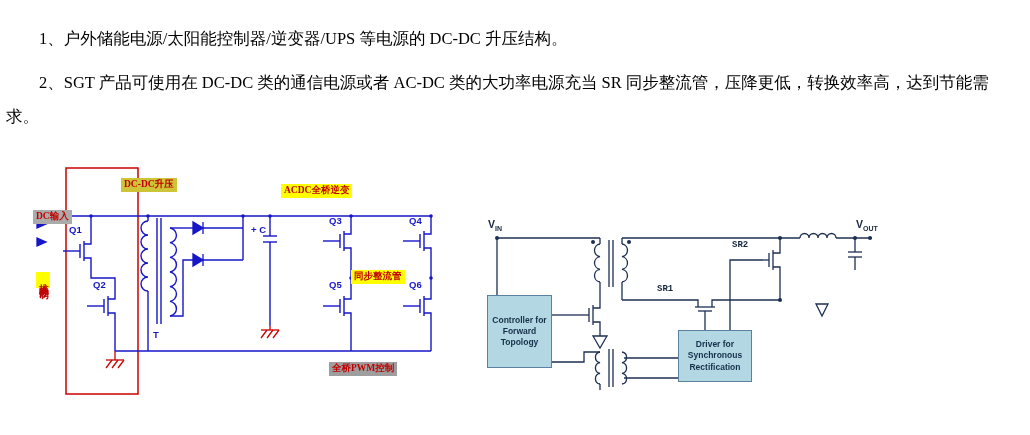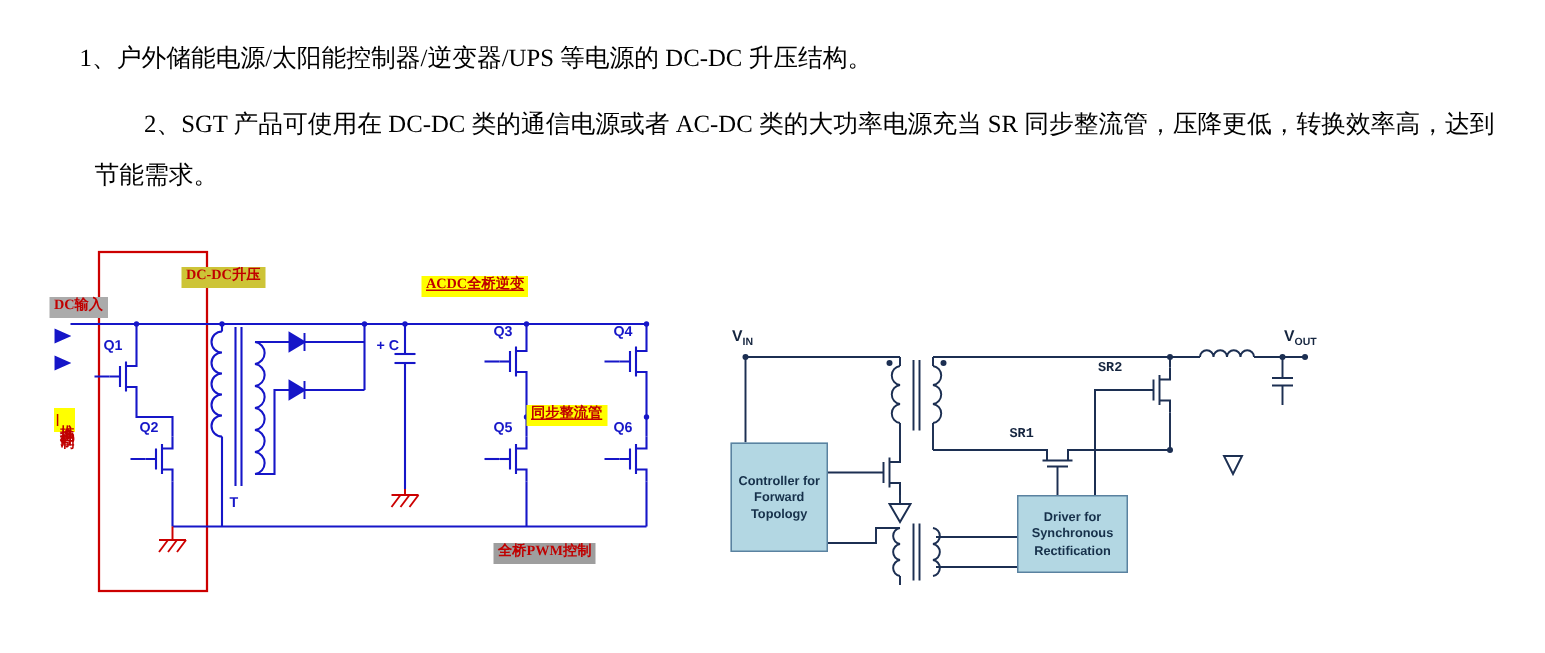--- a/index.html
+++ b/index.html
@@ -4,37 +4,37 @@
 <style>
   * { margin:0; padding:0; box-sizing:border-box; }
   html,body { background:#fff; }
   body {
     width:1030px; height:435px; overflow:hidden;
     font-family:"Liberation Serif", serif;
   }
   .page { position:relative; width:1030px; height:435px; background:#ffffff; }
 
   
-  .text-block { position:absolute; left:20px; top:22px; width:992px; color:#000; font-size:16.5px; line-height:34px; }
+  .text-block { position:absolute; left:6px; top:22px; width:992px; color:#000; font-size:16.5px; line-height:34px; }
   .text-block p { text-indent:2em; }
-  .text-block p + p { margin-top:10px;margin-left:43px; }
+  .text-block p + p { margin-top:10px; }
 
   
   .diagram { position:absolute; }
   #left-diagram  { left:33px;  top:166px; width:412px; height:232px; }
   #right-diagram { left:480px; top:212px; width:545px; height:190px; }
   .diagram svg { position:absolute; left:0; top:0; }
 
   
   .dlabel {
     position:absolute; font-family:"Liberation Serif", serif;
     font-size:9.5px; font-weight:bold; color:#c00000;
     padding:1px 3px; white-space:nowrap; line-height:1.25; z-index:3;
   }
-  .bg-yellow { background:#ffff00;text-decoration:underline; }
+  .bg-yellow { background:#ffff00; }
   .bg-gray   { background:#ababab; }
   .bg-gray2  { background:#9e9e9e;margin-left:46px; }
   .bg-olive  { background:#cdc437; }
   .vertical  { writing-mode:vertical-rl; text-orientation:upright; letter-spacing:2px; padding:4px 1px; }
 
   
   .box {
     position:absolute; background:#b3d7e3; border:1px solid #5a82a0;
     display:flex; align-items:center; justify-content:center; text-align:center;
     font-family:"Liberation Sans", sans-serif; font-size:8.5px; font-weight:bold;
@@ -150,21 +150,21 @@
       <text class="comp-label" x="36" y="67">Q1</text>
       <text class="comp-label" x="60" y="122">Q2</text>
       <text class="comp-label" x="296" y="58">Q3</text>
       <text class="comp-label" x="376" y="58">Q4</text>
       <text class="comp-label" x="296" y="122">Q5</text>
       <text class="comp-label" x="376" y="122">Q6</text>
       <text class="comp-label" x="120" y="172">T</text>
       <text class="comp-label" x="218" y="67">+ C</text>
     </svg>
 
-    <div class="dlabel bg-gray" style="left:0;   top:32px;">DC输入</div>
+    <div class="dlabel bg-gray" style="left:0;   top:44px;">DC输入</div>
     <div class="dlabel bg-olive" style="left:88px; top:12px;">DC-DC升压</div>
     <div class="dlabel bg-yellow" style="left:248px;top:18px;">ACDC全桥逆变</div>
     <div class="dlabel bg-yellow vertical" style="left:3px; top:106px;">推挽控制</div>
     <div class="dlabel bg-yellow" style="left:318px;top:104px;">同步整流管</div>
     <div class="dlabel bg-gray2" style="left:250px;top:196px;">全桥PWM控制</div>
   </div>
 
   <div class="diagram" id="right-diagram">
     <svg width="545" height="190" viewBox="0 0 545 190">
       <defs>
@@ -224,19 +224,19 @@
         <circle cx="149" cy="30" r="2"></circle>
         <circle cx="300" cy="26" r="2"></circle>
         <circle cx="300" cy="88" r="2"></circle>
         <circle cx="375" cy="26" r="2"></circle>
         <circle cx="390" cy="26" r="2"></circle>
       </g>
     </svg>
 
     <span class="vlab" style="left:8px; top:6px;"><span>V</span><sub>IN</sub></span>
     <span class="vlab" style="left:376px; top:6px;"><span>V</span><sub>OUT</sub></span>
-    <span class="srlab" style="left:193px; top:72px;">SR1</span>
+    <span class="srlab" style="left:177px; top:72px;">SR1</span>
     <span class="srlab" style="left:252px; top:28px;">SR2</span>
     <div class="box" style="left:7px; top:83px; width:65px; height:73px;">Controller for Forward Topology</div>
     <div class="box" style="left:198px; top:118px; width:74px; height:52px;">Driver for Synchronous Rectification</div>
   </div>
 
 </div>
 
 </body></html>

